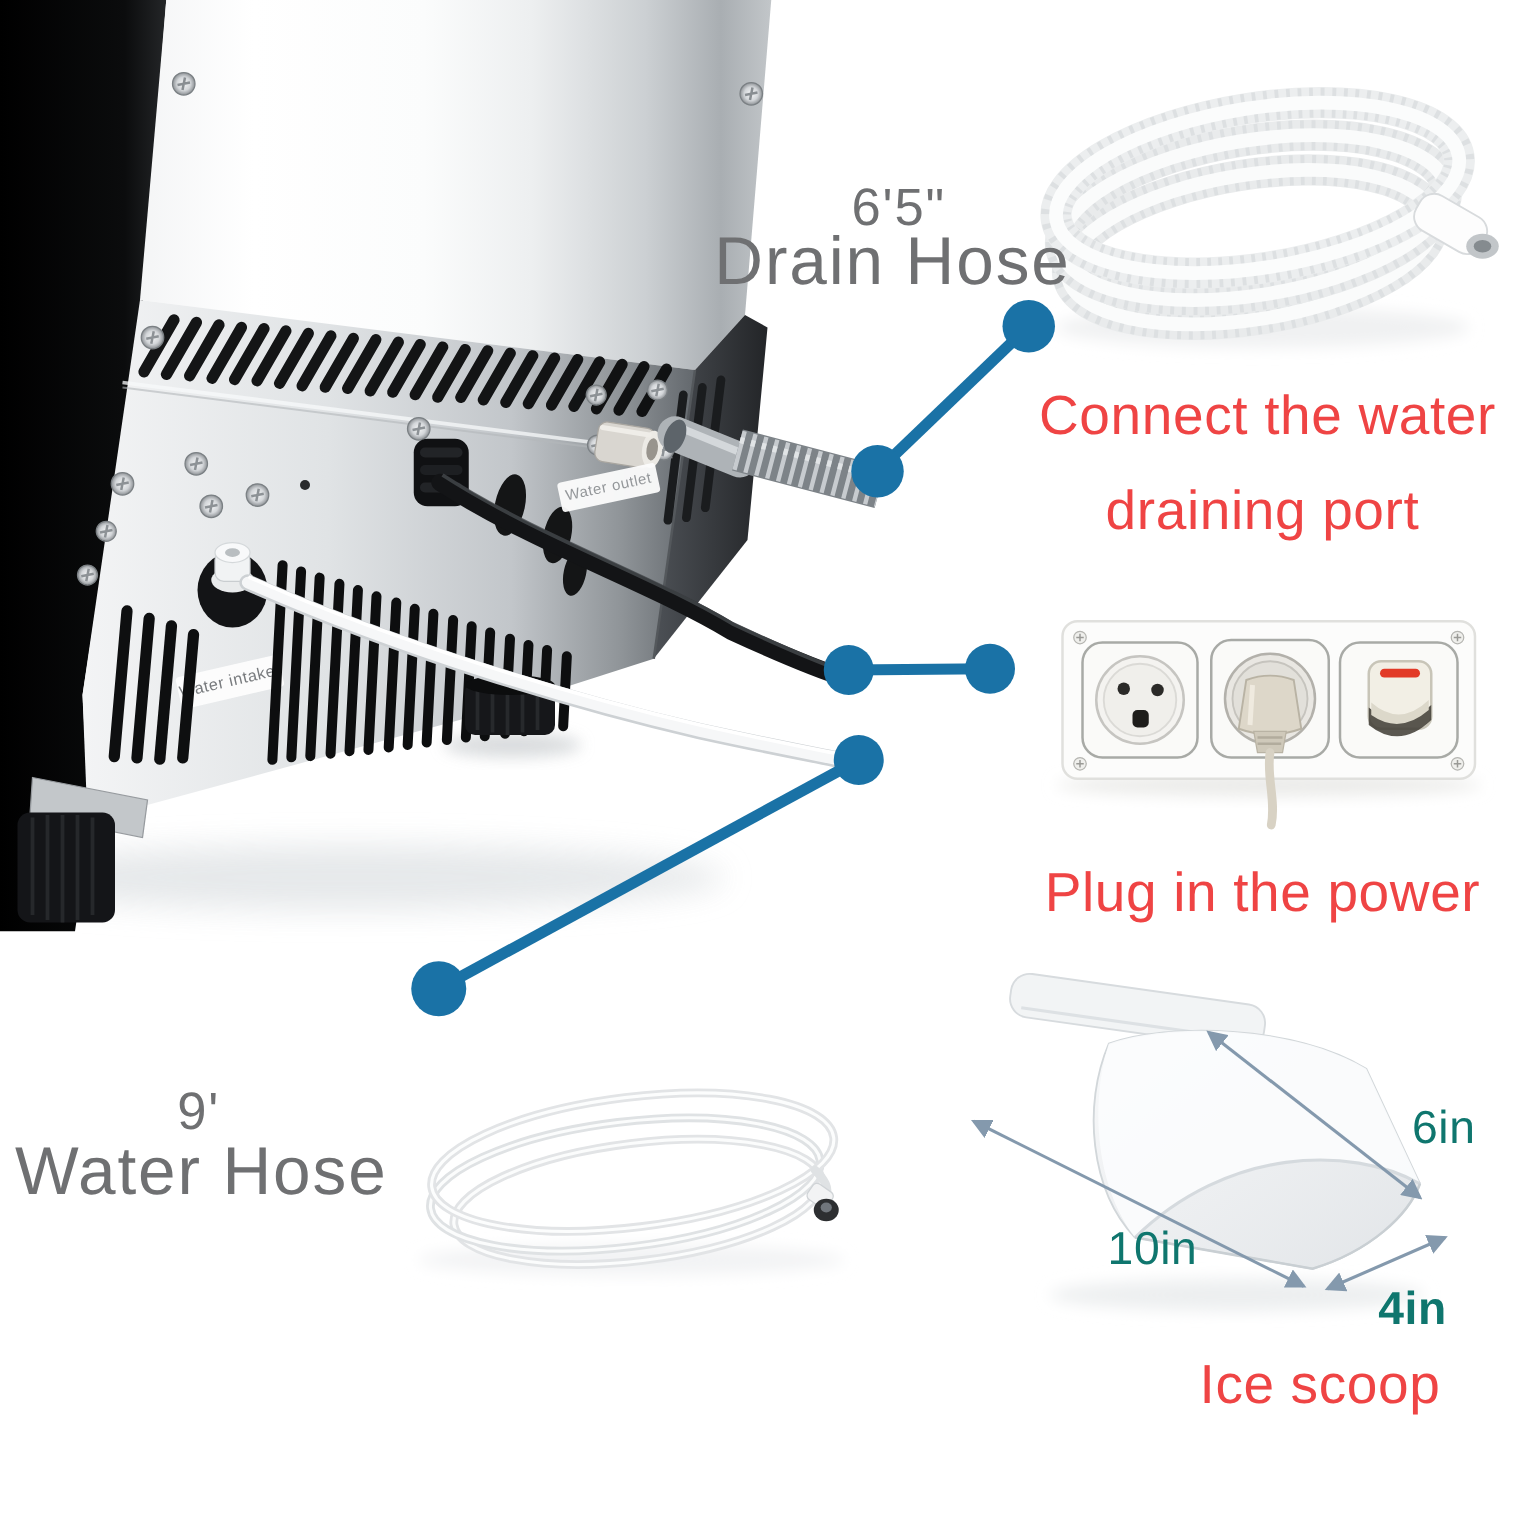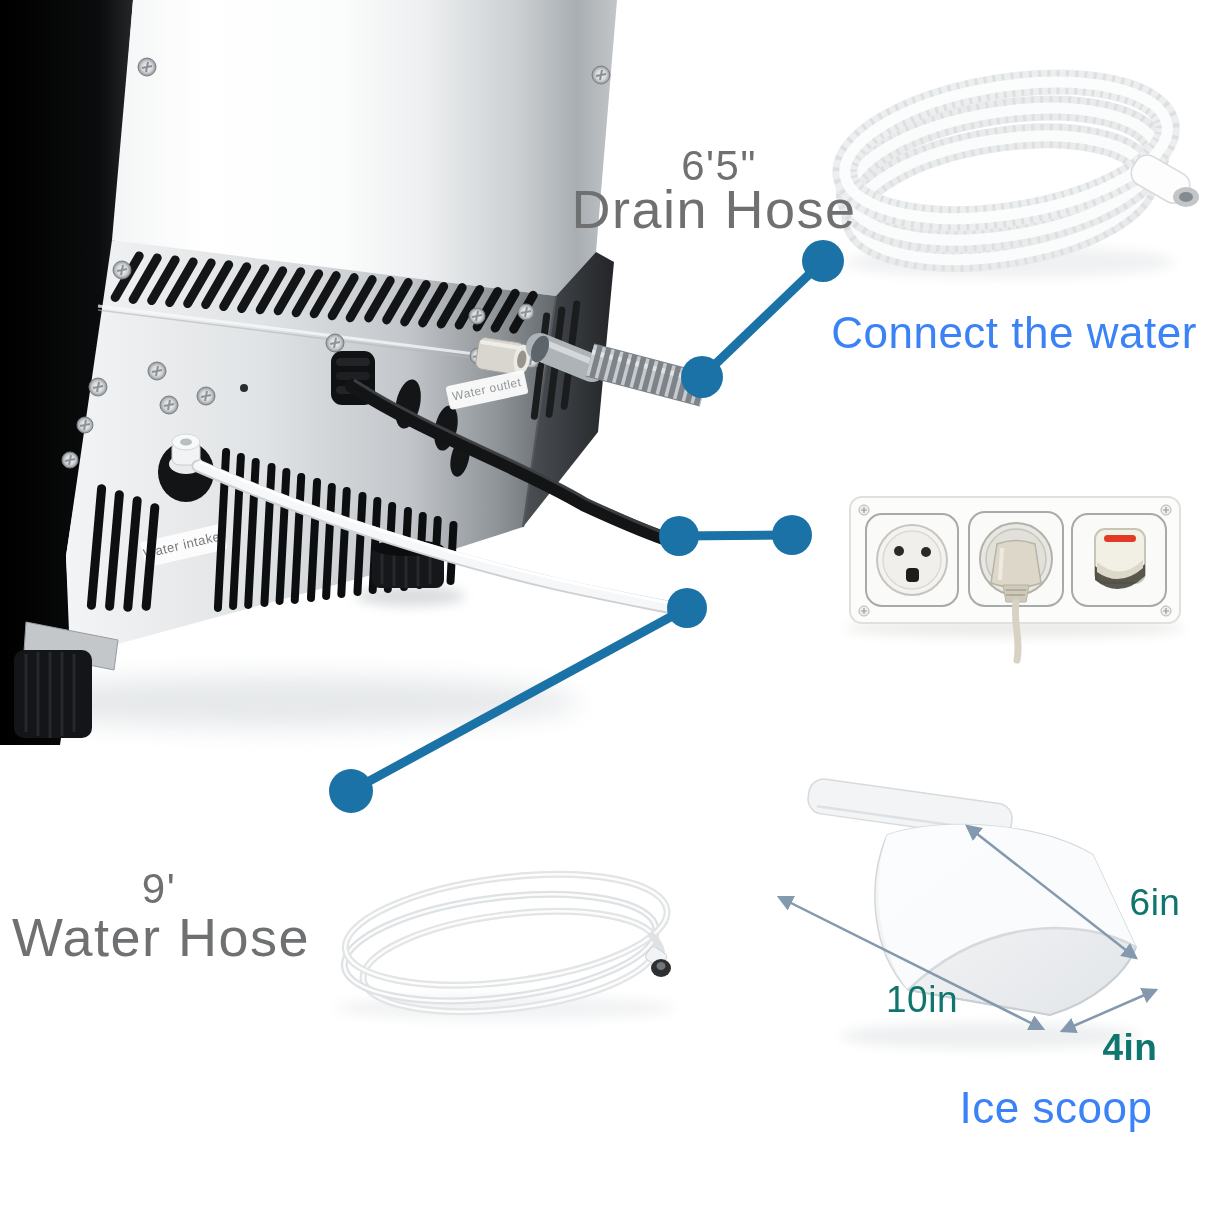--- a/index.html
+++ b/index.html
@@ -3,21 +3,21 @@
 <meta charset="utf-8">
 <style>
   html,body{margin:0;padding:0;background:#ffffff;}
   .stage{
     position:relative;width:1214px;height:1214px;overflow:hidden;
     background:#ffffff;font-family:"Liberation Sans", sans-serif;
   }
   .scene{position:absolute;left:0;top:0;width:1214px;height:1214px;}
   .t{position:absolute;transform:translate(-50%,-50%);white-space:nowrap;line-height:1;}
   .t-gray{color:#6f7072;font-size:54px;letter-spacing:1.5px;}
-  .t-blue{color:#3b82f6;font-size:44px;letter-spacing:0.5px;}
+  .t-blue{color:#ef4444;font-size:44px;letter-spacing:0.5px;}
   .t-dim{color:#0f766e;font-size:37px;letter-spacing:0.5px;}
   .svg-label{font-family:"Liberation Sans", sans-serif;}
 </style>
 </head>
 <body>
 
 <div class="stage">
 
 <svg class="scene" viewBox="0 0 1214 1214" aria-hidden="true">
   <defs>
@@ -374,21 +374,23 @@
     <line x1="687" y1="608" x2="351" y2="791" stroke-width="9"></line>
     <circle cx="687" cy="608" r="20" stroke="none"></circle>
     <circle cx="351" cy="791" r="22" stroke="none"></circle>
   </g>
 </svg>
 
 <div class="t t-gray" style="left:719px;top:166px;font-size:42px;">6'5"</div>
 <div class="t t-gray" style="left:714px;top:209px;">Drain Hose</div>
 
 <div class="t t-blue" style="left:1014px;top:333px;">Connect the water</div>
-
+<div class="t t-blue" style="left:1010px;top:409px;">draining port</div>
+
+<div class="t t-blue" style="left:1010px;top:715px;">Plug in the power</div>
 
 <div class="t t-gray" style="left:159px;top:889px;font-size:42px;">9'</div>
 <div class="t t-gray" style="left:161px;top:937px;text-align:right;">Water Hose</div>
 
 <div class="t t-dim" style="left:922px;top:999px;">10in</div>
 <div class="t t-dim" style="left:1155px;top:902px;">6in</div>
 <div class="t t-dim" style="left:1130px;top:1047px;font-weight:bold;">4in</div>
 <div class="t t-blue" style="left:1056px;top:1108px;">Ice scoop</div>
 
 </div>

